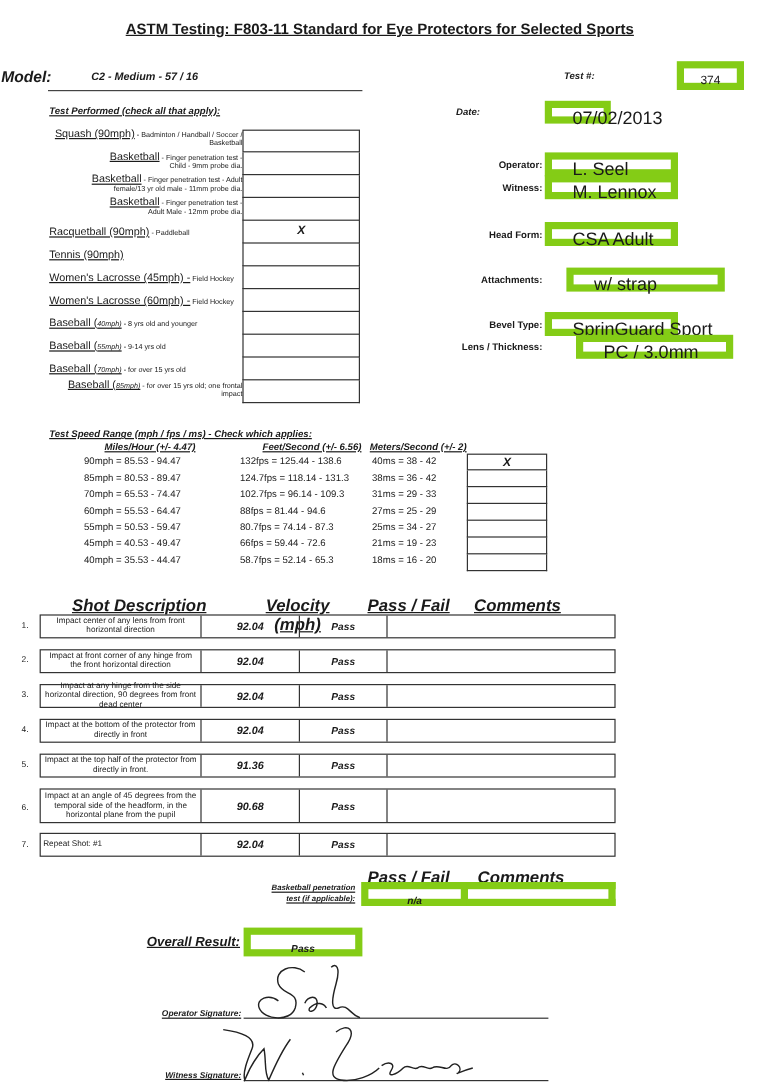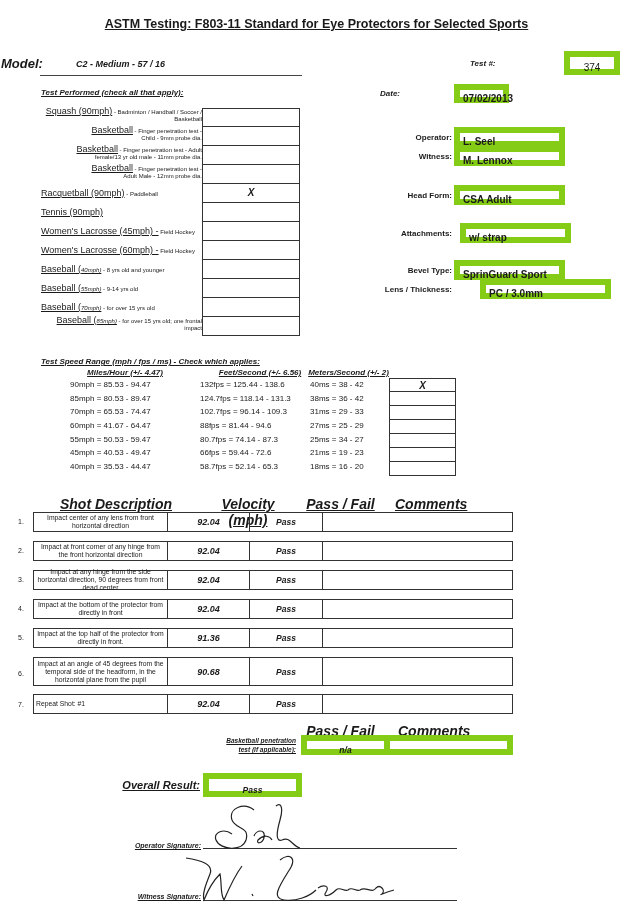--- a/index.html
+++ b/index.html
@@ -6,21 +6,21 @@
   body{width:633px;height:906px;position:relative;overflow:hidden;font-family:"Liberation Sans",sans-serif;color:#1a1a1a;}
   .abs{position:absolute;}
   .title{left:0;width:633px;top:17px;text-align:center;font-size:12.5px;font-weight:bold;}
   .title span{text-decoration:underline;}
   .model-label{left:1px;top:56px;font-size:13px;font-weight:bold;font-style:italic;}
   .model-value{left:76px;top:59px;font-size:9px;font-weight:bold;font-style:italic;}
   .model-line{left:40px;top:75px;width:262px;height:0;border-top:1px solid #444;}
   .lbl-r{font-size:8px;font-weight:bold;font-style:italic;text-align:left;}
   .lbl-b{font-size:8px;font-weight:bold;text-align:right;}
   .box{border:6px solid #84cc16;box-sizing:border-box;}
-  .boxval{font-size:10px;padding-left:3px;line-height:18px;white-space:nowrap;font-weight:bold;}
+  .boxval{font-size:15px;padding-left:17px;line-height:18px;white-space:nowrap;}
   .sec-head{font-size:8px;font-weight:bold;font-style:italic;text-decoration:underline;}
   .test-row{position:absolute;left:0;width:202px;height:19px;text-align:right;font-size:6px;line-height:7px;}
   .test-row.single{text-align:left;left:41px;width:161px;line-height:19px;font-size:6px;}
   .test-name{font-size:9px;text-decoration:underline;margin-top:39px;}
   .test-name-small{font-size:6px;font-style:italic;text-decoration:underline;}
   .chk-col{left:202px;top:108px;width:98px;}
   .chk{height:19px;border:1px solid #333;border-top:none;box-sizing:border-box;text-align:center;font-size:10px;font-weight:bold;font-style:italic;line-height:18px;}
   .chk:first-child{border-top:1px solid #333;}
   .speed-text{font-size:8px;text-align:left;}
   .speed-col{position:absolute;}
@@ -58,21 +58,21 @@
 
 <div class="abs lbl-b" style="left:380px;top:133px;width:72px;">Operator:</div>
 <div class="abs box boxval" style="left:454px;top:127px;width:111px;height:20px;">L. Seel</div>
 <div class="abs lbl-b" style="left:380px;top:152px;width:72px;">Witness:</div>
 <div class="abs box boxval" style="left:454px;top:146px;width:111px;height:20px;">M. Lennox</div>
 
 <div class="abs lbl-b" style="left:370px;top:191px;width:82px;">Head Form:</div>
 <div class="abs box boxval" style="left:454px;top:185px;width:111px;height:20px;">CSA Adult</div>
 
 <div class="abs lbl-b" style="left:360px;top:229px;width:92px;">Attachments:</div>
-<div class="abs box boxval" style="left:460px;top:223px;width:111px;height:20px;">w/ strap</div>
+<div class="abs box boxval" style="left:472px;top:223px;width:132px;height:20px;">w/ strap</div>
 
 <div class="abs lbl-b" style="left:360px;top:266px;width:92px;">Bevel Type:</div>
 <div class="abs box boxval" style="left:454px;top:260px;width:111px;height:20px;">SprinGuard Sport</div>
 <div class="abs lbl-b" style="left:350px;top:285px;width:102px;">Lens / Thickness:</div>
 <div class="abs box boxval" style="left:480px;top:279px;width:131px;height:20px;">PC / 3.0mm</div>
 
 <div class="abs sec-head" style="left:41px;top:88px;">Test Performed (check all that apply):</div>
 
 <div class="abs" style="left:0;top:108px;width:202px;height:228px;">
   <div class="test-row" style="top:0;">
@@ -135,21 +135,21 @@
 
 <div class="abs sec-head" style="left:41px;top:357px;">Test Speed Range (mph / fps / ms) - Check which applies:</div>
 <div class="abs speed-head" style="left:70px;top:368px;width:110px;">Miles/Hour (+/- 4.47)</div>
 <div class="abs speed-head" style="left:205px;top:368px;width:110px;">Feet/Second (+/- 6.56)</div>
 <div class="abs speed-head" style="left:306px;top:368px;width:85px;">Meters/Second (+/- 2)</div>
 
 <div class="speed-col speed-text" style="left:70px;top:378px;width:110px;">
   <div>90mph = 85.53 - 94.47</div>
   <div>85mph = 80.53 - 89.47</div>
   <div>70mph = 65.53 - 74.47</div>
-  <div>60mph = 41.67 - 64.47</div>
+  <div>60mph = 55.53 - 64.47</div>
   <div>55mph = 50.53 - 59.47</div>
   <div>45mph = 40.53 - 49.47</div>
   <div>40mph = 35.53 - 44.47</div>
 </div>
 <div class="speed-col speed-text" style="left:200px;top:378px;width:120px;">
   <div>132fps = 125.44 - 138.6</div>
   <div>124.7fps = 118.14 - 131.3</div>
   <div>102.7fps = 96.14 - 109.3</div>
   <div>88fps = 81.44 - 94.6</div>
   <div>80.7fps = 74.14 - 87.3</div>

